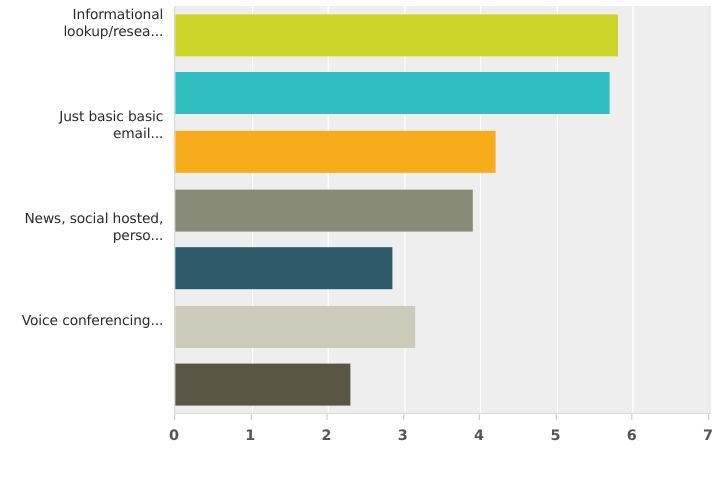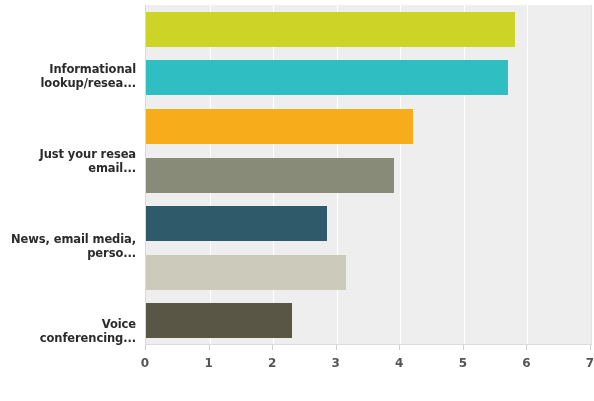--- a/index.html
+++ b/index.html
@@ -27,27 +27,27 @@
     left: 0;
     top: 5px;
     width: 142px;
     height: 340px;
     display: flex;
     flex-direction: column;
   }
   .cat-label {
     flex: 1 1 0;
     display: flex;
-    align-items: flex-end;
+    align-items: flex-start;
     justify-content: flex-end;
     text-align: right;
     padding-right: 6px;
     box-sizing: border-box;
     font-size: 11.5px;
-    font-weight: bold;
+    font-weight: normal;
     color: #2b2b2b;
     line-height: 1.22;
     letter-spacing: -0.1px;
   }
   .cat-label span {
     display: block;
     max-width: 132px;
   }
 
   
@@ -130,24 +130,24 @@
 </head>
 <body>
 
 <div id="chart-root">
 
   <div id="category-axis">
     <div class="cat-label">
       <span>Informational lookup/resea...</span>
     </div>
     <div class="cat-label">
-      <span>Just your resea email...</span>
-    </div>
-    <div class="cat-label">
-      <span>News, email media, perso...</span>
+      <span>Just basic basic email...</span>
+    </div>
+    <div class="cat-label">
+      <span>News, social hosted, perso...</span>
     </div>
     <div class="cat-label">
       <span>Voice conferencing...</span>
     </div>
   </div>
 
   <div id="plot-area">
     <div id="gridlines">
         <div class="gridline" style="left: 63.5714px;"></div>
         <div class="gridline" style="left: 127.143px;"></div>

